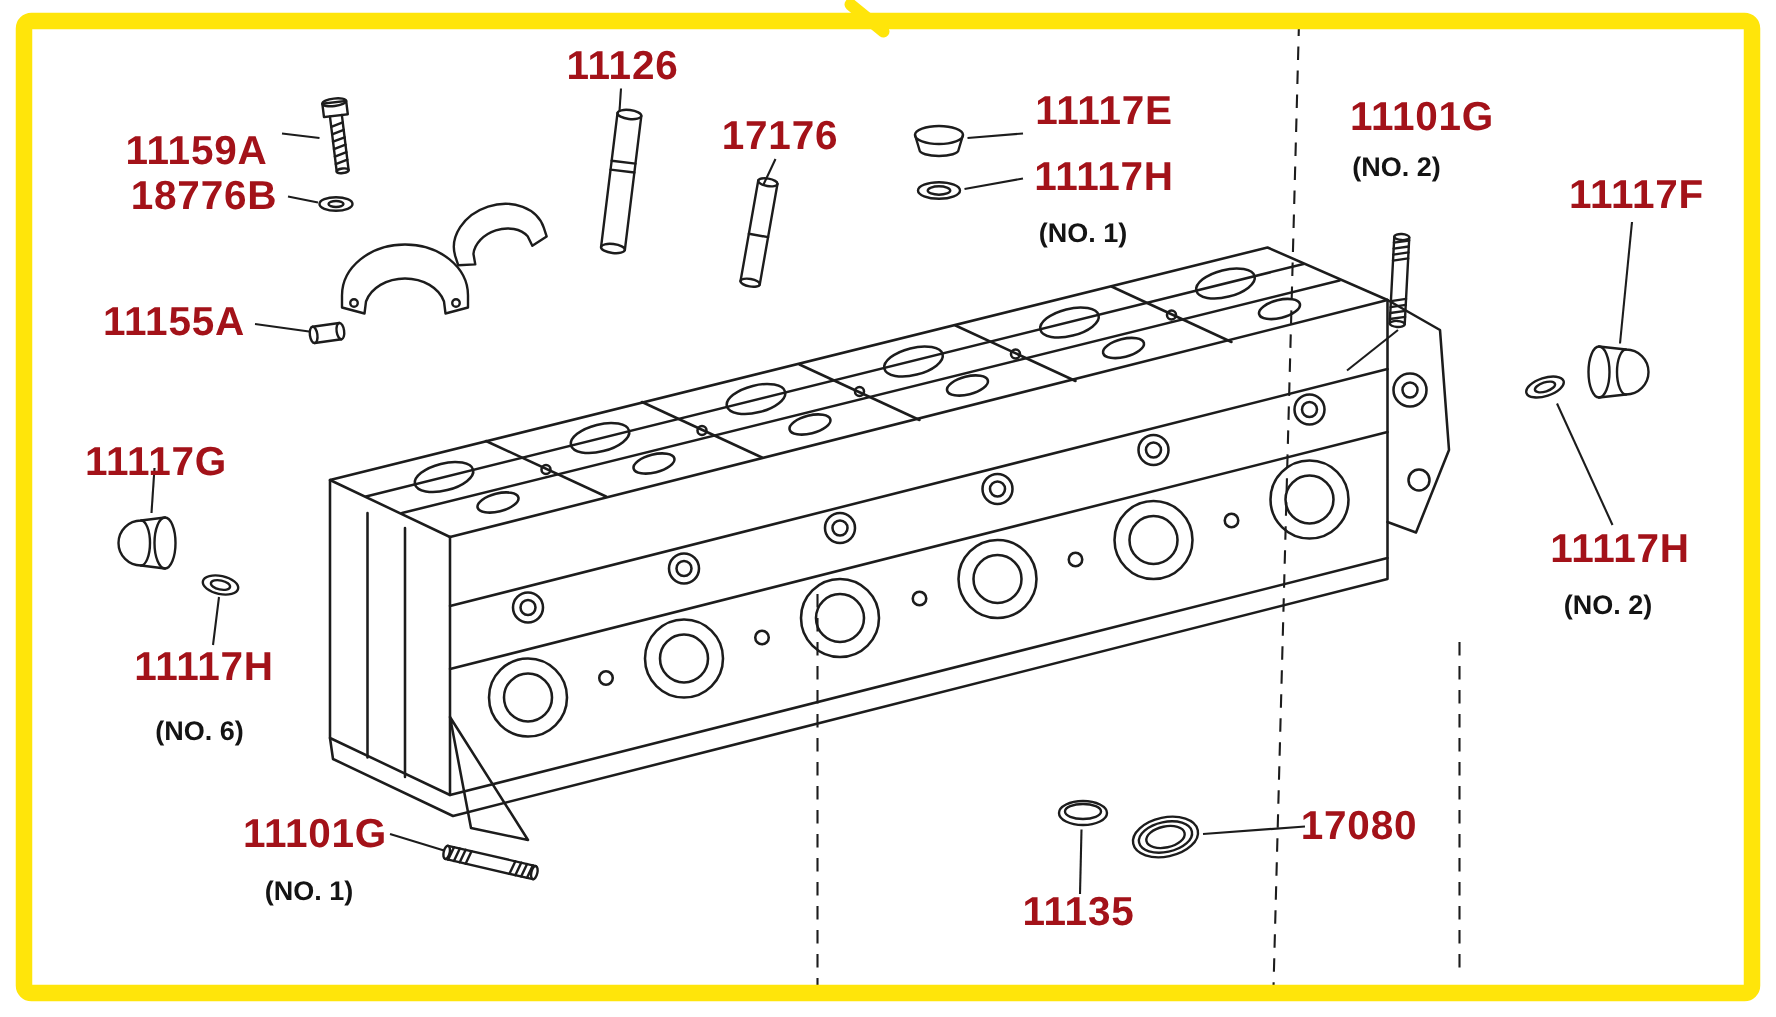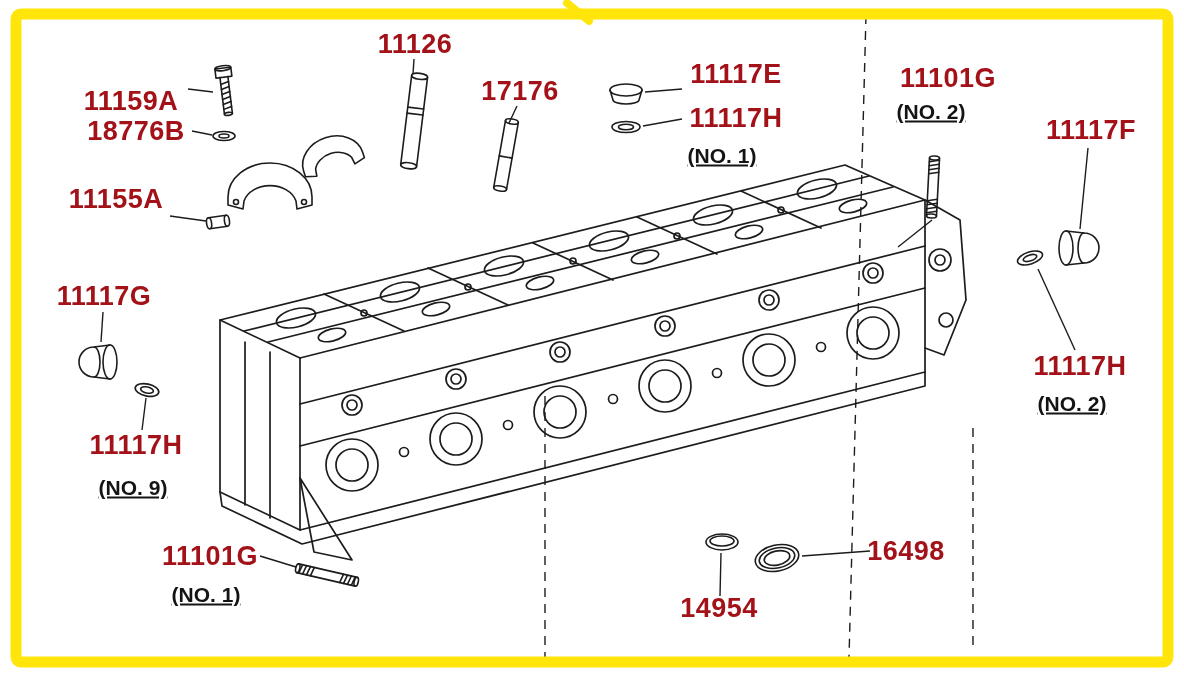--- a/index.html
+++ b/index.html
@@ -14,22 +14,22 @@
   .ln{stroke:var(--c-line,#1c1c1c);}
   .dash{stroke:var(--c-line,#1c1c1c);}
   .frame{stroke:var(--c-highlight_border,#ffe50a);}
   .plabel{
     position:absolute;transform:translate(-50%,-50%);
     font-weight:700;font-size:27px;letter-spacing:.5px;
     color:var(--c-part_number,#a31219);white-space:nowrap;line-height:1;
   }
   .pnote{
     position:absolute;transform:translate(-50%,-50%);
-    font-weight:700;font-size:21px;
-    color:var(--c-note,#141414);white-space:nowrap;line-height:1;text-decoration:underline;
+    font-weight:700;font-size:18px;
+    color:var(--c-note,#141414);white-space:nowrap;line-height:1;
   }
 </style>
 </head>
 <body>
 
 <div class="canvas">
 
   <svg width="1184" height="678" viewBox="0 0 1184 678">
 
     <g class="ln" fill="none" stroke-width="1.7" stroke-linejoin="round" stroke-linecap="round">
@@ -247,31 +247,31 @@
 
     <g class="frame" fill="none" stroke-linecap="round">
       <rect x="16" y="14" width="1152" height="648" rx="5" stroke-width="11"></rect>
       <path d="M567,3 L589,21" stroke-width="8"></path>
     </g>
   </svg>
 
   <div class="plabel" style="left:415px;top:44px">11126</div>
   <div class="plabel" style="left:131px;top:101px">11159A</div>
   <div class="plabel" style="left:136px;top:131px">18776B</div>
-  <div class="plabel" style="left:116px;top:199px">11155A</div>
+  <div class="plabel" style="left:116px;top:215px">11155A</div>
   <div class="plabel" style="left:520px;top:91px">17176</div>
   <div class="plabel" style="left:736px;top:74px">11117E</div>
   <div class="plabel" style="left:736px;top:118px">11117H</div>
   <div class="pnote" style="left:722px;top:155px">(NO. 1)</div>
   <div class="plabel" style="left:948px;top:78px">11101G</div>
   <div class="pnote" style="left:931px;top:111px">(NO. 2)</div>
   <div class="plabel" style="left:1091px;top:130px">11117F</div>
-  <div class="plabel" style="left:104px;top:296px">11117G</div>
+  <div class="plabel" style="left:104px;top:308px">11117G</div>
   <div class="plabel" style="left:136px;top:445px">11117H</div>
-  <div class="pnote" style="left:133px;top:487px">(NO. 9)</div>
+  <div class="pnote" style="left:133px;top:487px">(NO. 6)</div>
   <div class="plabel" style="left:1080px;top:366px">11117H</div>
   <div class="pnote" style="left:1072px;top:403px">(NO. 2)</div>
   <div class="plabel" style="left:210px;top:556px">11101G</div>
   <div class="pnote" style="left:206px;top:594px">(NO. 1)</div>
-  <div class="plabel" style="left:906px;top:551px">16498</div>
-  <div class="plabel" style="left:719px;top:608px">14954</div>
+  <div class="plabel" style="left:906px;top:551px">17080</div>
+  <div class="plabel" style="left:719px;top:608px">11135</div>
 
 </div>
 
 </body></html>

